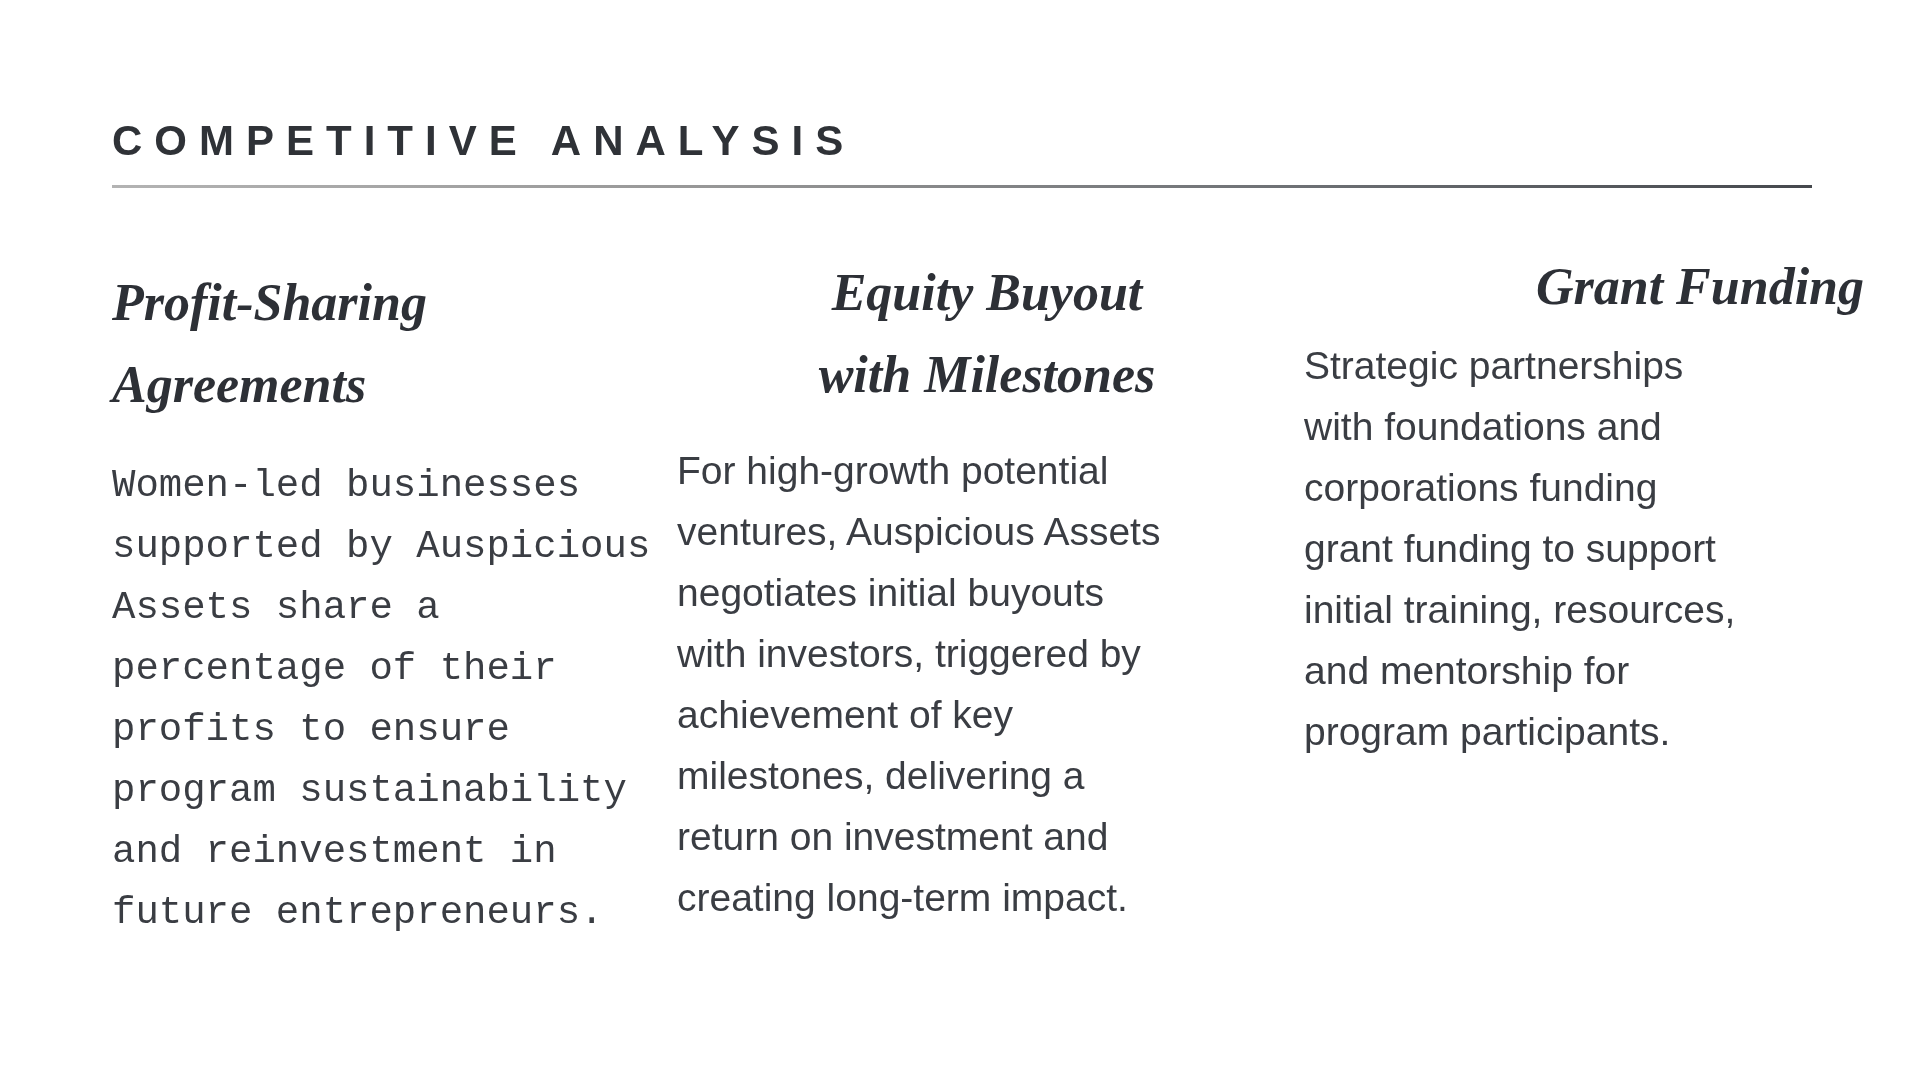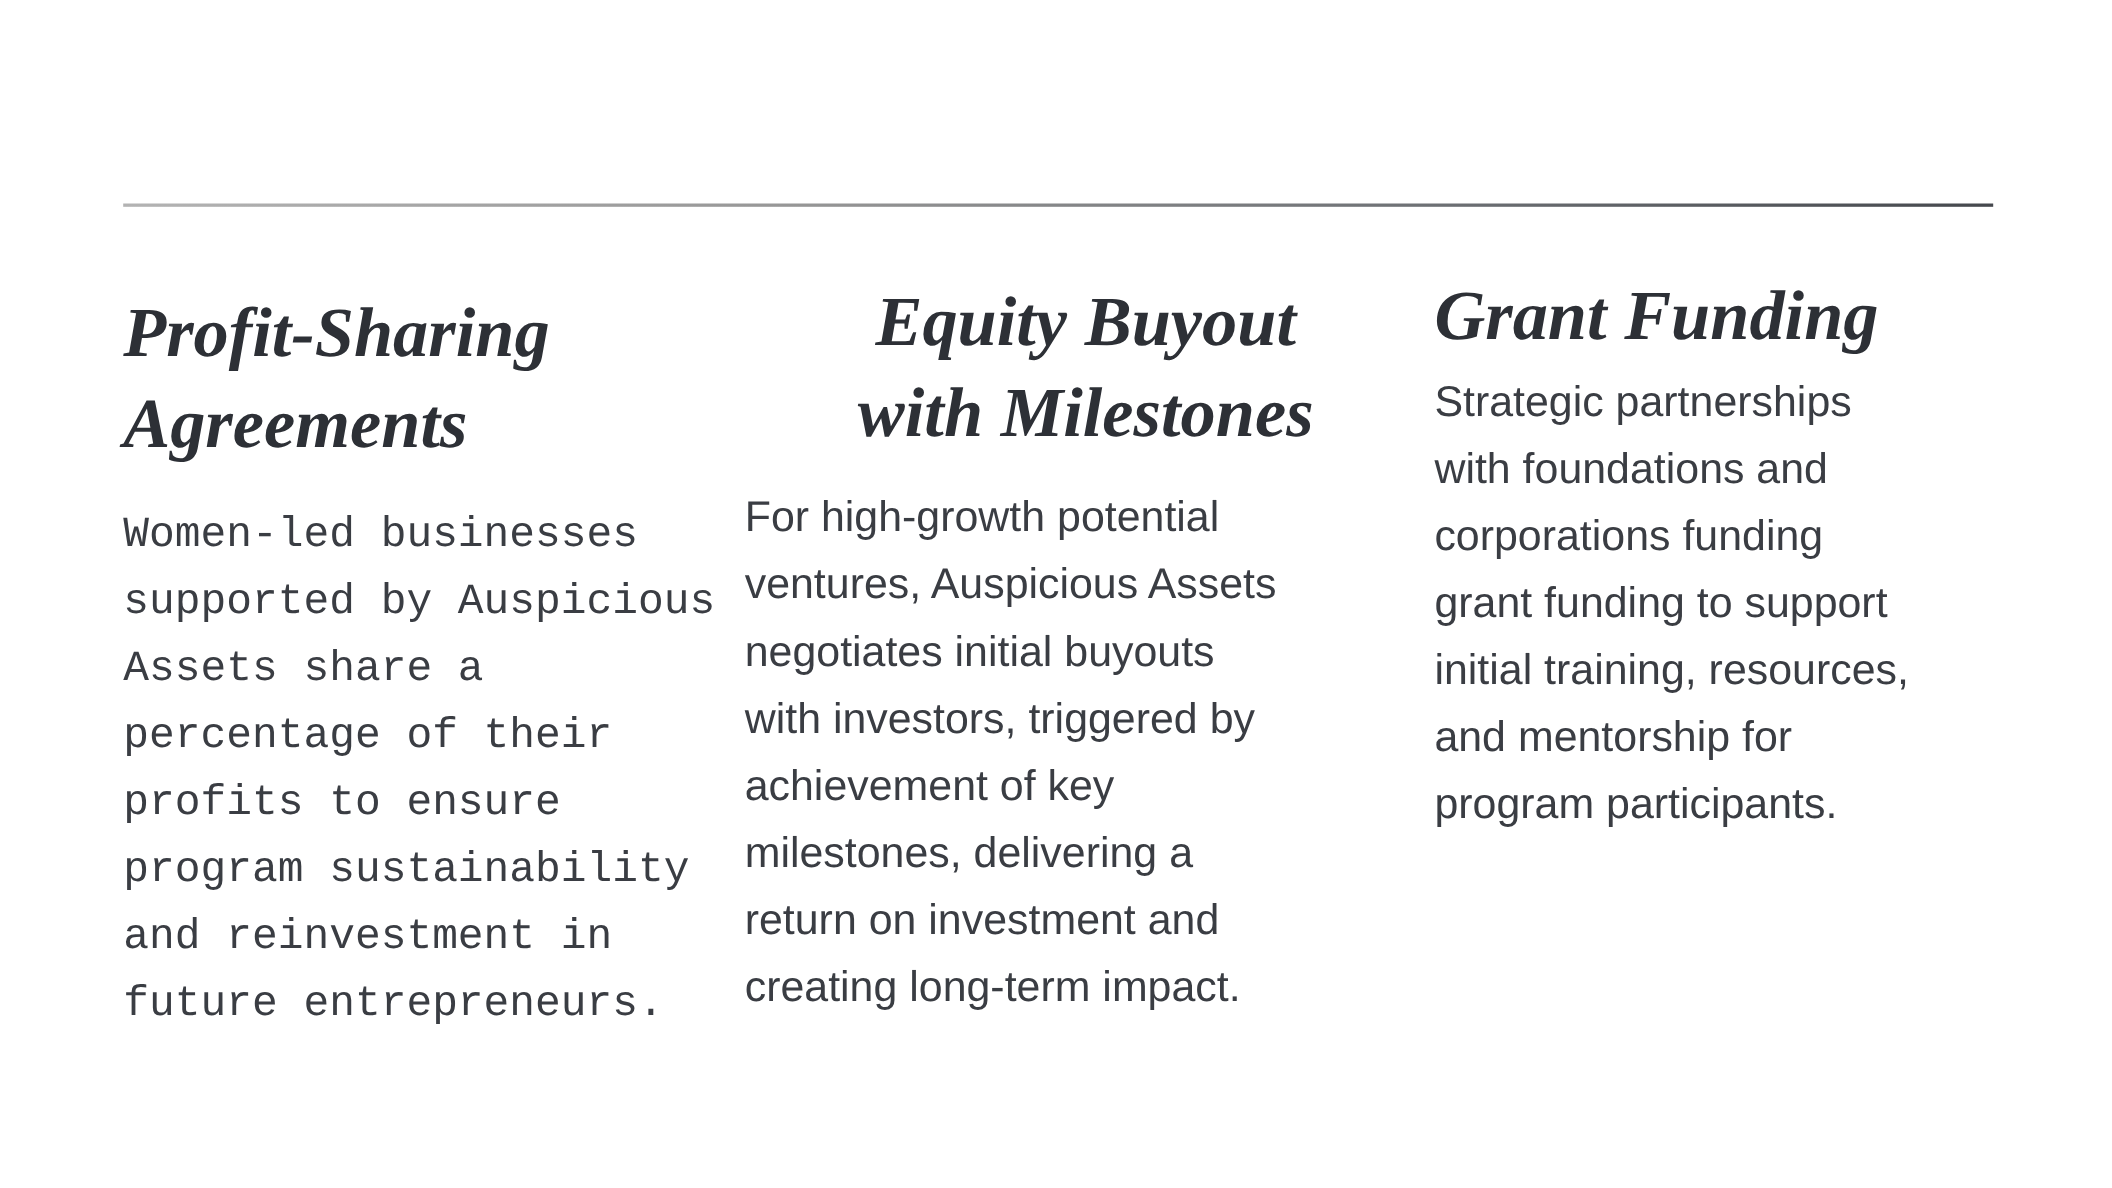--- a/index.html
+++ b/index.html
@@ -36,49 +36,50 @@
   }
   .col {
     position: absolute;
   }
   .col-title {
     position: absolute;
     margin: 0;
     font-family: "Liberation Serif", "DejaVu Serif", serif;
     font-style: italic;
     font-weight: 700;
-    font-size: 64px;
+    font-size: 52px;
     line-height: 82px;
     color: #2d3036;
     white-space: pre-line;
   }
   .col-body {
     position: absolute;
     margin: 0;
     font-family: "Liberation Sans", sans-serif;
     font-size: 39px;
     line-height: 61px;
     color: #3a3d43;
     white-space: pre-line;
   }
   
   .t1 { left: 112px; top: 262px; width: 560px; }
   .b1 { left: 112px; top: 456px; width: 560px; font-family: Liberation Mono, monospace; }
   
   .t2 { left: 677px; top: 252px; width: 620px; text-align: center; }
   .b2 { left: 677px; top: 440px; width: 620px; }
   
-  .t3 { left: 1304px; top: 246px; width: 560px; }
+  .t3 { left: 1304px; top: 246px; width: 560px; text-align: right; }
   .b3 { left: 1304px; top: 335px; width: 560px; }
 </style>
 </head>
 <body>
 
 <div class="page">
 
+  <div class="header-title">COMPETITIVE ANALYSIS</div>
 
   <div class="divider"></div>
 
   <section class="col">
     <h2 class="col-title t1">Profit-Sharing
 Agreements</h2>
     <p class="col-body b1">Women-led businesses
 supported by Auspicious
 Assets share a
 percentage of their

